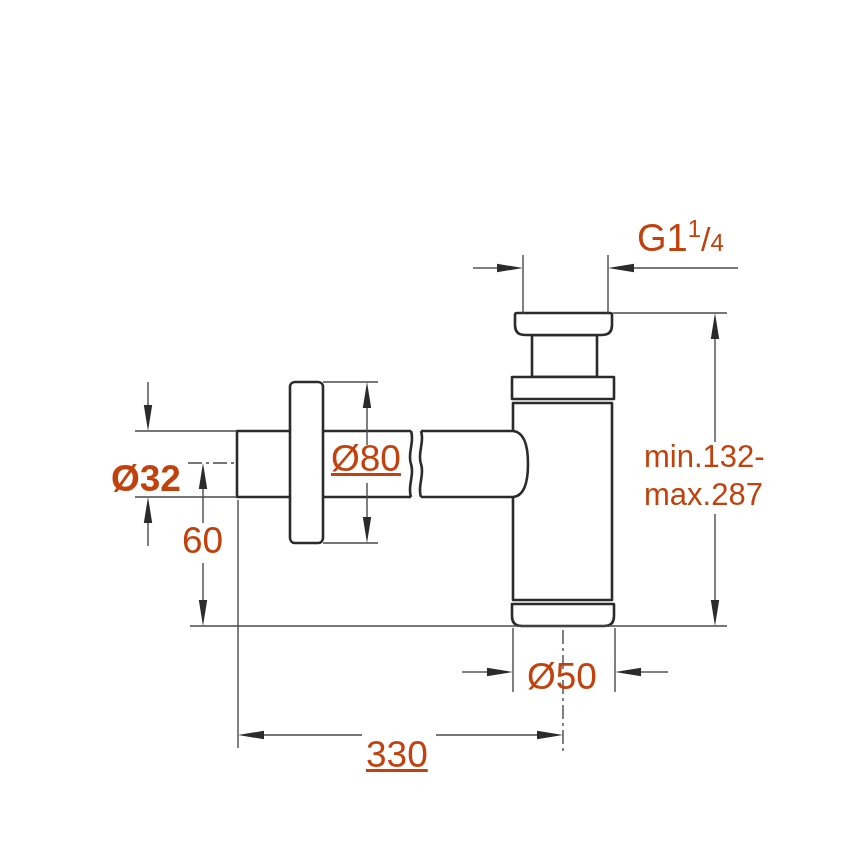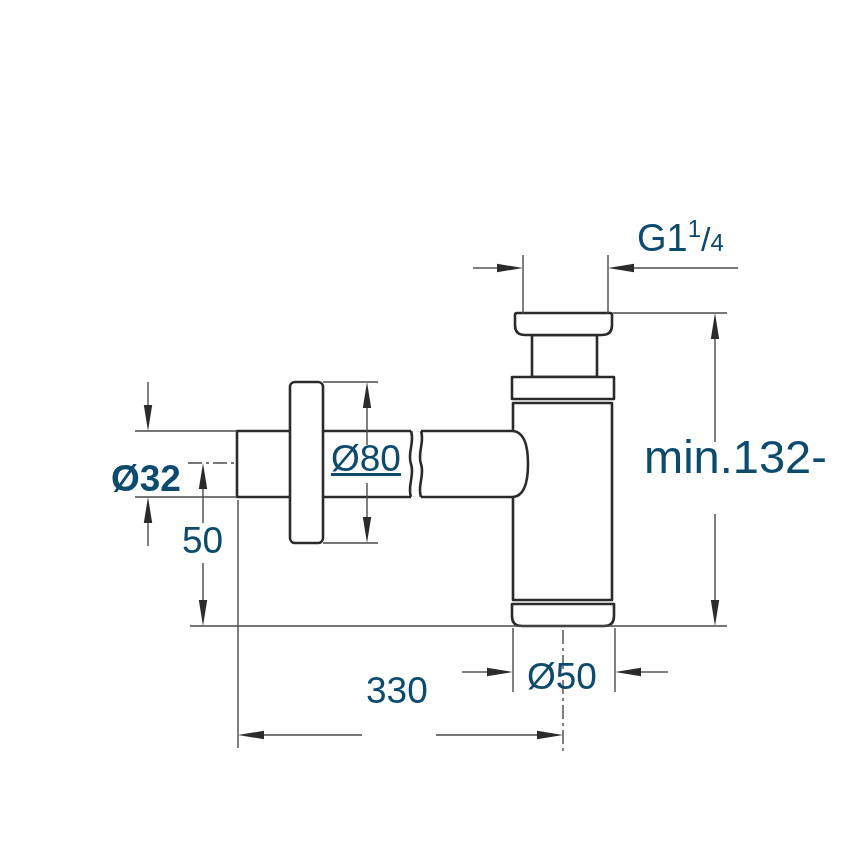--- a/index.html
+++ b/index.html
@@ -1,20 +1,20 @@
 <!DOCTYPE html>
 <html><head>
 <meta charset="utf-8">
 <style>
   html,body{margin:0;padding:0;background:#ffffff;}
   #canvas{position:relative;width:868px;height:868px;background:#ffffff;overflow:hidden;
           font-family:"Liberation Sans",sans-serif;}
   #drawing-svg{position:absolute;left:0;top:0;}
-  .lbl{position:absolute;color:#0c4a6e;font-size:37px;line-height:1.05;white-space:nowrap;}
-  .lbl-small{font-size:47px;line-height:38px;}
+  .lbl{position:absolute;color:#c2410c;font-size:37px;line-height:1.05;white-space:nowrap;}
+  .lbl-small{font-size:31px;line-height:38px;}
   .frac-base{font-size:38px;}
   .frac-sup{font-size:24px;vertical-align:14px;}
   .frac-slash{font-size:34px;}
   .frac-sub{font-size:24px;vertical-align:0;}
   .obj{stroke:#2b2b2b;stroke-width:2.6;fill:none;stroke-linejoin:round;}
   .obj-fill{stroke:#2b2b2b;stroke-width:2.6;fill:#ffffff;stroke-linejoin:round;}
   .dim{stroke:#4a4a4a;stroke-width:1.4;fill:none;}
   .dim-center{stroke:#4a4a4a;stroke-width:1.4;fill:none;stroke-dasharray:14 4 3 4;}
   .arrow{fill:#2b2b2b;stroke:none;}
 </style>
@@ -107,25 +107,26 @@
       <polygon class="arrow" points="563,735 537,730.8 537,739.2"></polygon>
     </g>
   </svg>
 
   <div class="lbl" style="left:637px;top:216px;">
     <span class="frac-base">G1</span><span class="frac-sup">1</span><span class="frac-slash">/</span><span class="frac-sub">4</span>
   </div>
 
   <div class="lbl lbl-small" style="left:644px;top:438px;">
     <div>min.132-</div>
+    <div>max.287</div>
   </div>
 
   <div class="lbl" style="left:111px;top:460px;font-weight:bold;">Ø32</div>
 
   <div class="lbl" style="left:331px;top:440px;text-decoration:underline;">Ø80</div>
 
-  <div class="lbl" style="left:182px;top:522px;">50</div>
+  <div class="lbl" style="left:182px;top:522px;">60</div>
 
   <div class="lbl" style="left:527px;top:658px;">Ø50</div>
 
-  <div class="lbl" style="left:366px;top:672px;">330</div>
+  <div class="lbl" style="left:366px;top:736px;text-decoration:underline;">330</div>
 
 </div>
 
 </body></html>

